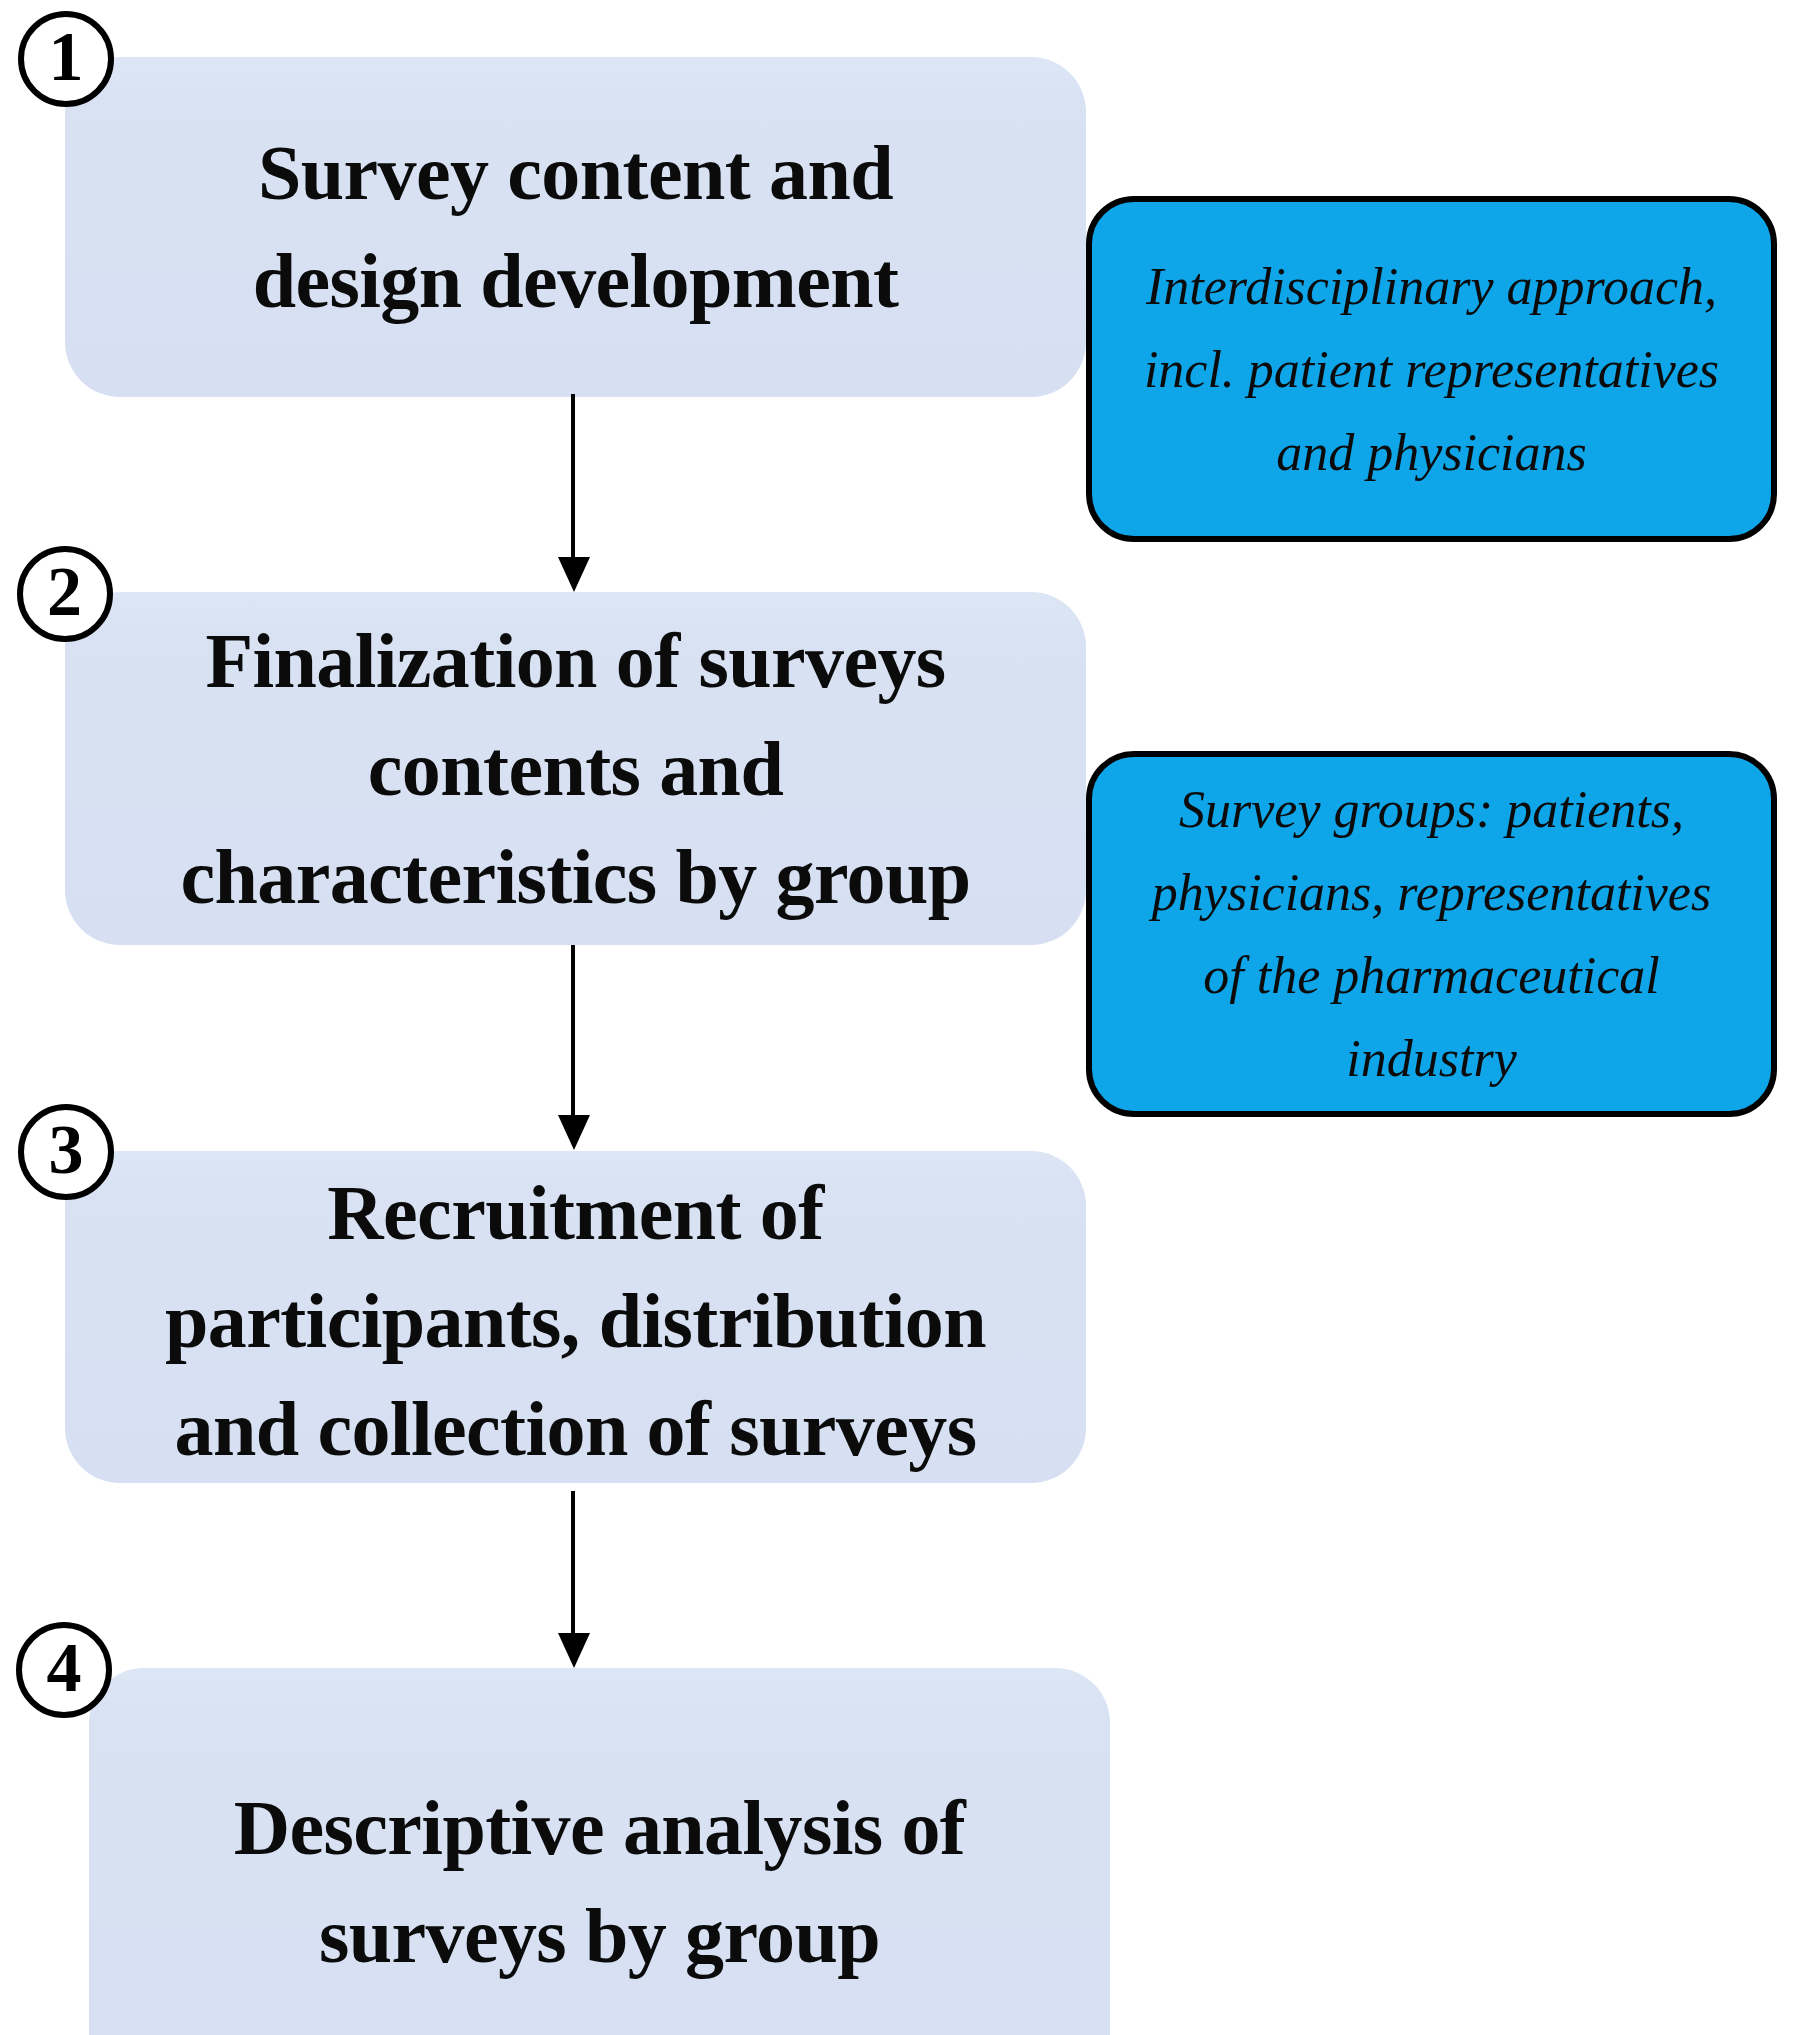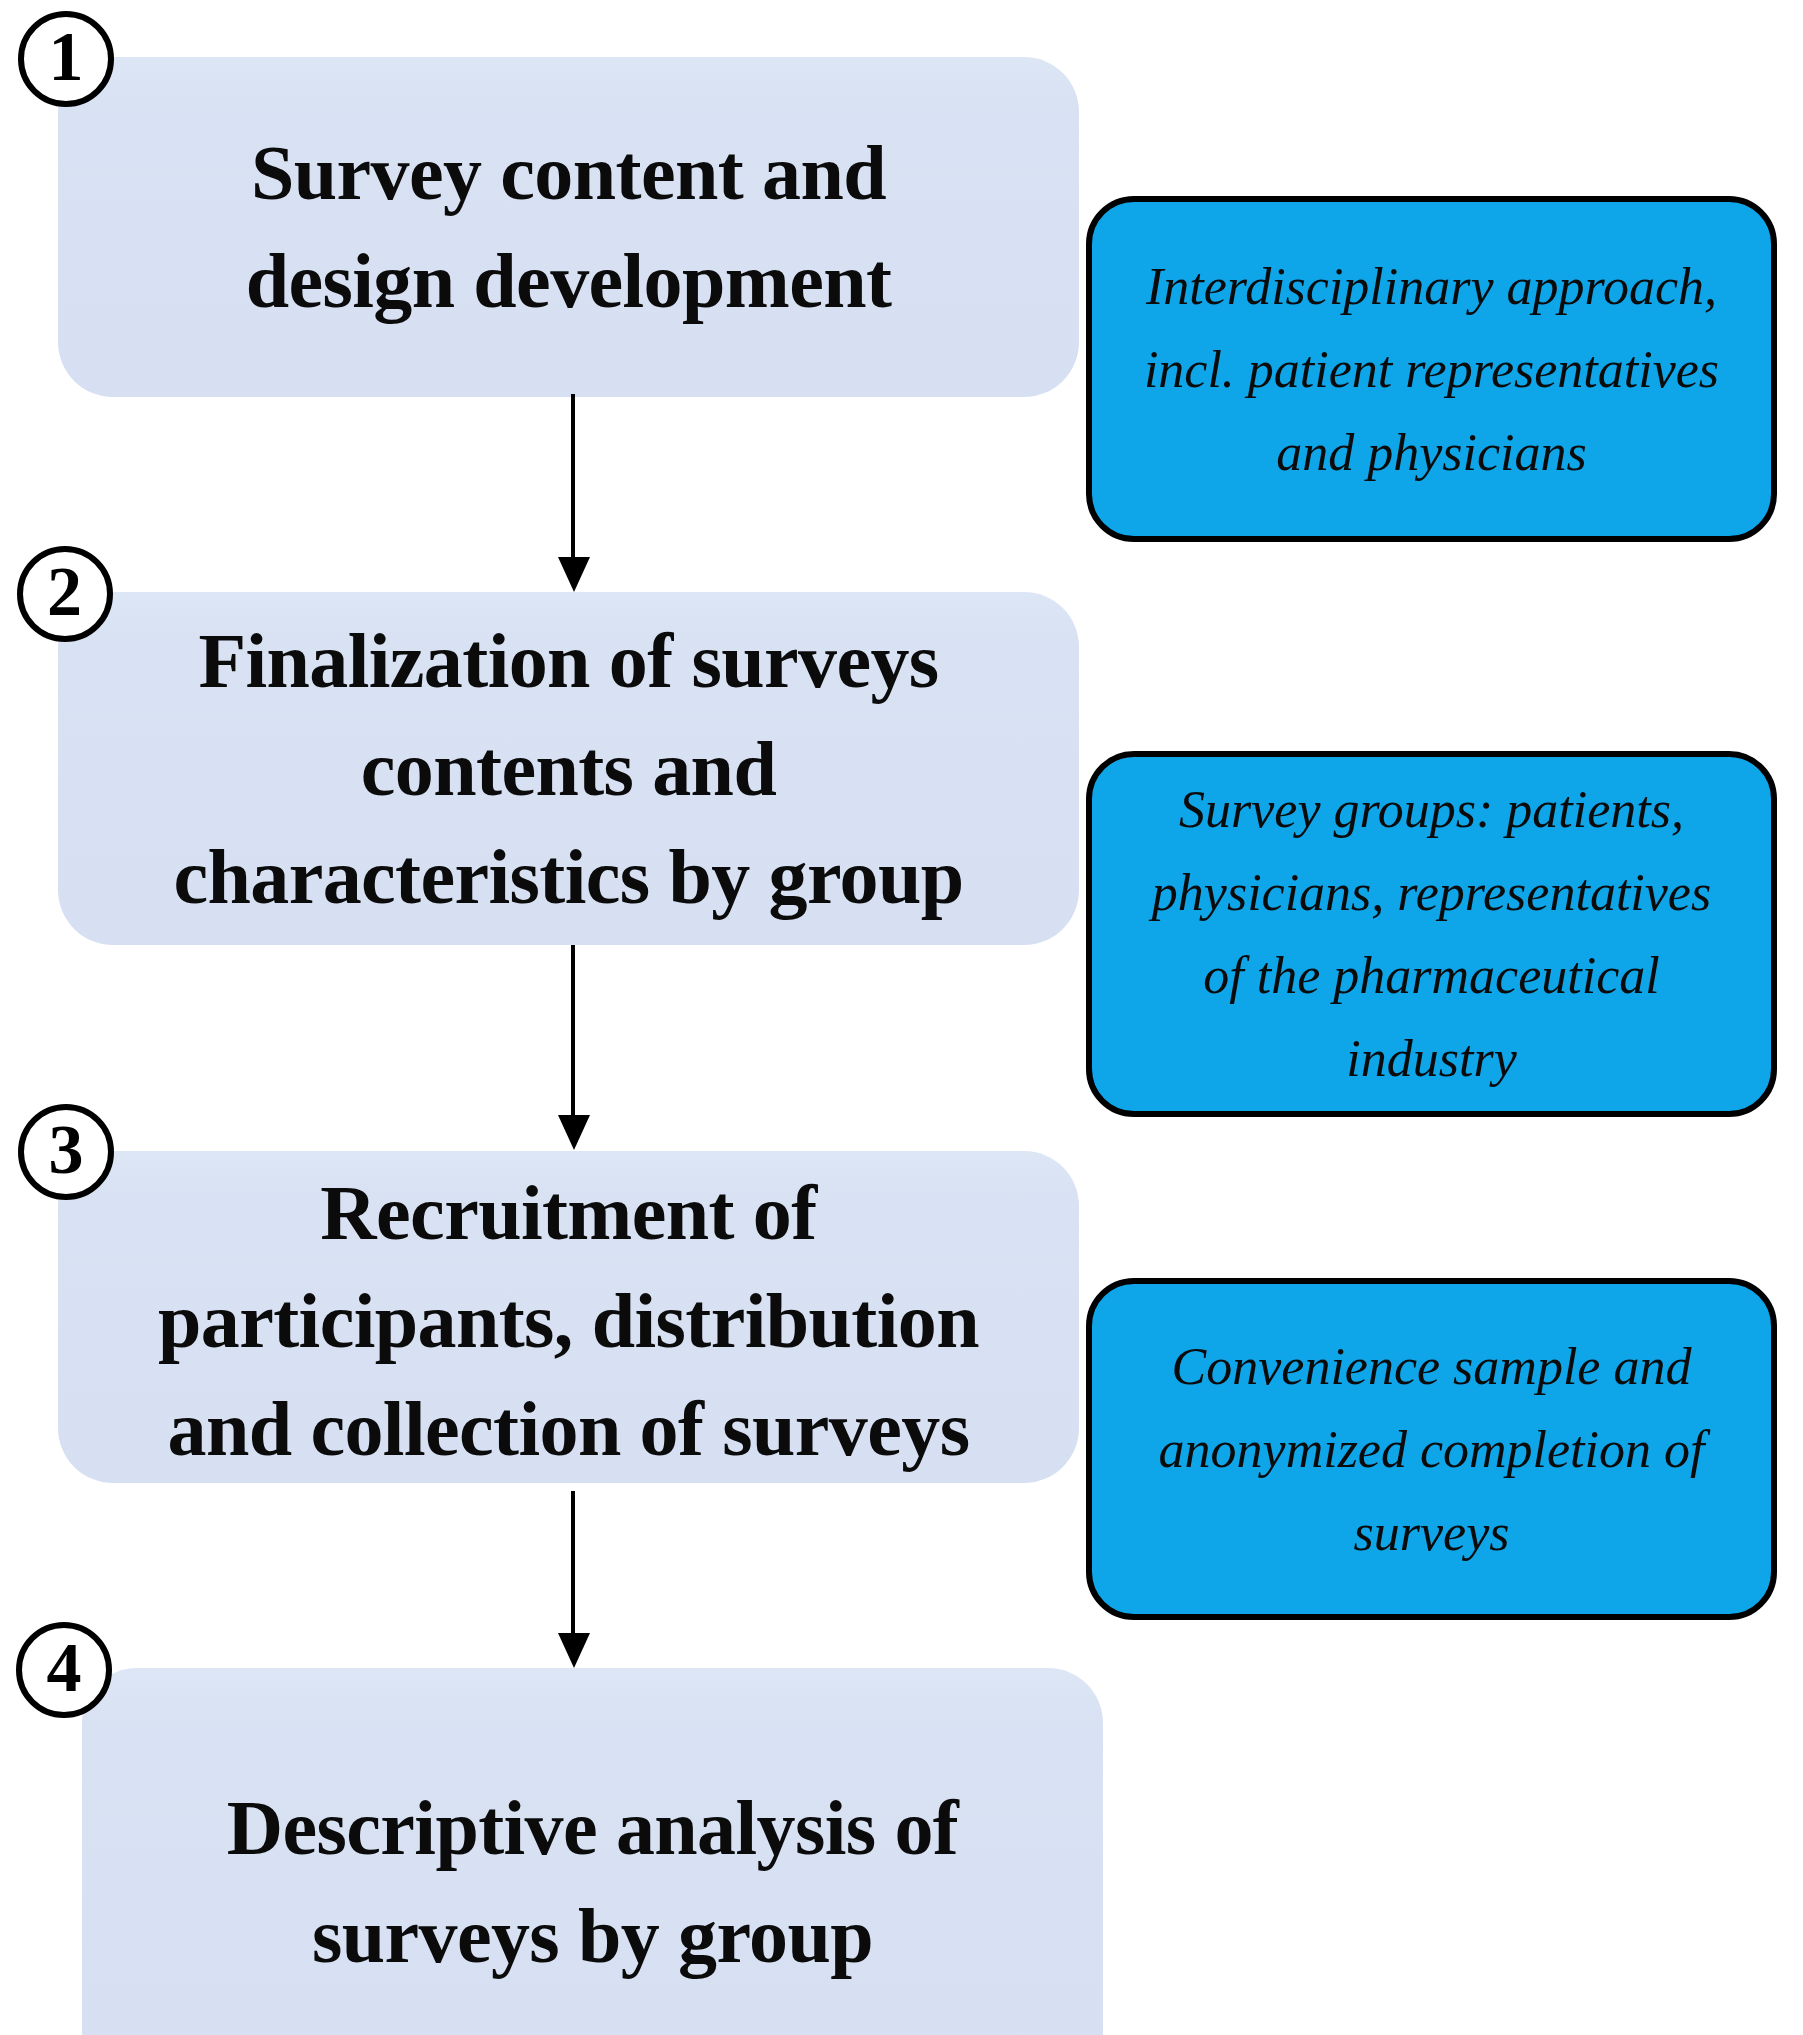--- a/index.html
+++ b/index.html
@@ -14,21 +14,21 @@
     position: relative;
     width: 1804px;
     height: 2035px;
     background: #ffffff;
     overflow: hidden;
   }
 
   
   .step-box {
     position: absolute;
-    left: 58px;
+    left: 65px;
     width: 1021px;
     background: #d8e2f3;
     background: linear-gradient(180deg, #dde6f5 0%, #d8e2f3 12%, #d6e0f2 100%);
     border-radius: 55px;
     display: flex;
     align-items: center;
     justify-content: center;
     box-sizing: border-box;
   }
   #box1 { top: 57px;  height: 340px; }
@@ -163,25 +163,20 @@
   <div class="arrow-head" id="head2"></div>
 
   <div class="step-box" id="box3">
     <div class="step-title">Recruitment of
 participants, distribution
 and collection of surveys</div>
   </div>
   <div class="step-badge" id="badge3">
     <span class="num">3</span>
   </div>
-  <div class="annotation" id="ann3">
-    <div class="annotation-text">Convenience sample and
-anonymized completion of
-surveys</div>
-  </div>
 
   <div class="arrow-shaft" id="shaft3"></div>
   <div class="arrow-head" id="head3"></div>
 
   <div class="step-box" id="box4">
     <div class="step-title">Descriptive analysis of
 surveys by group</div>
   </div>
   <div class="step-badge" id="badge4">
     <span class="num">4</span>

